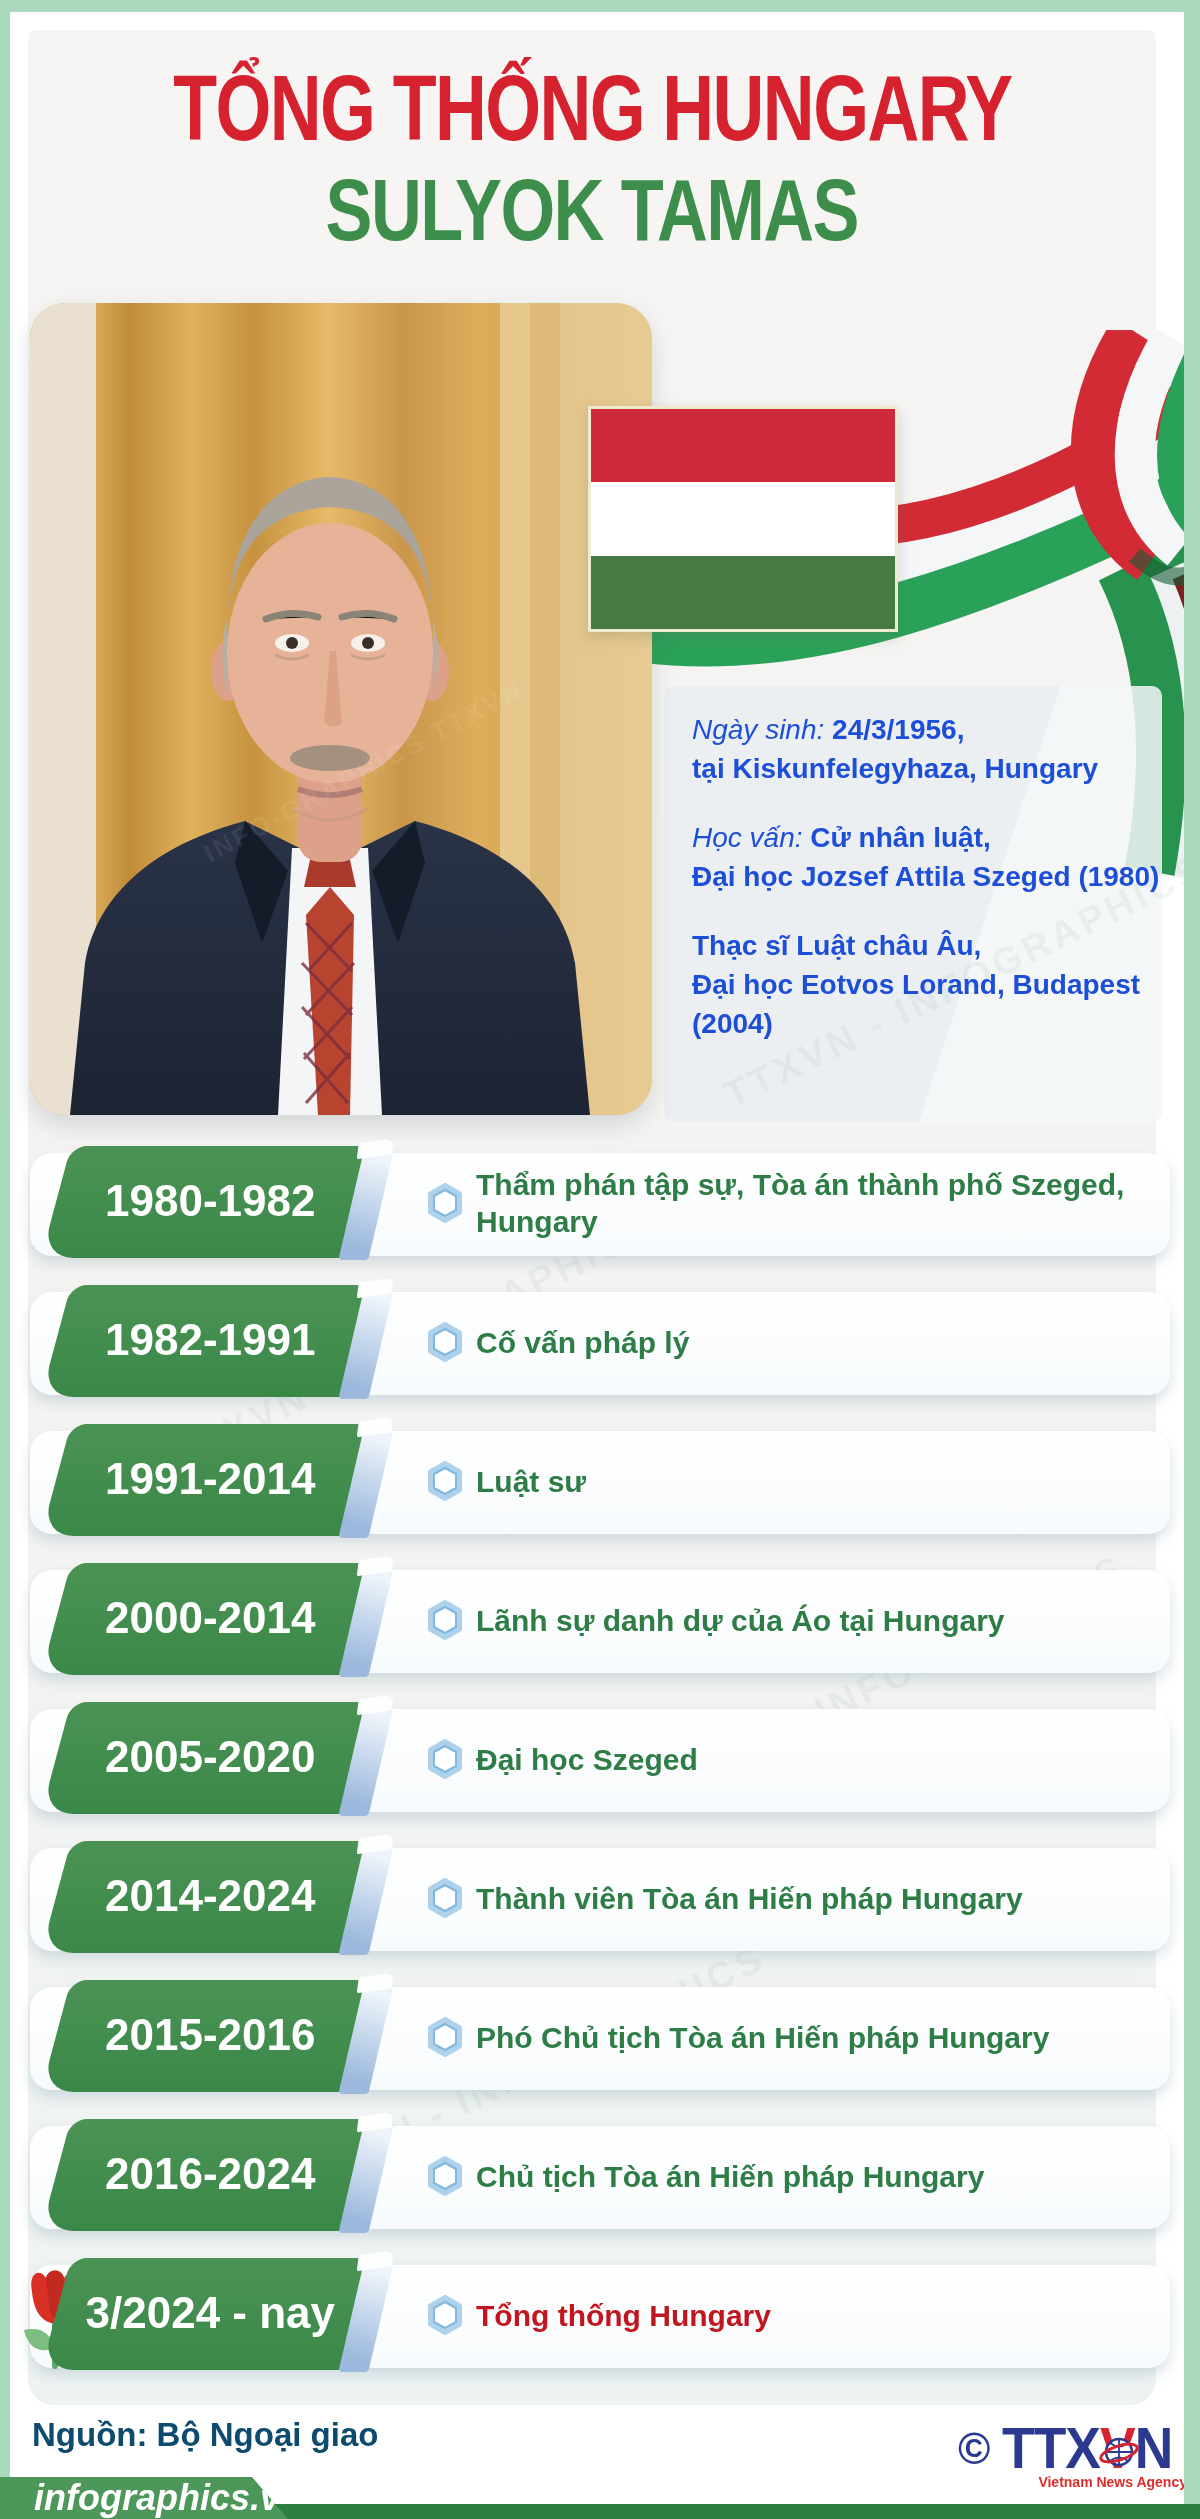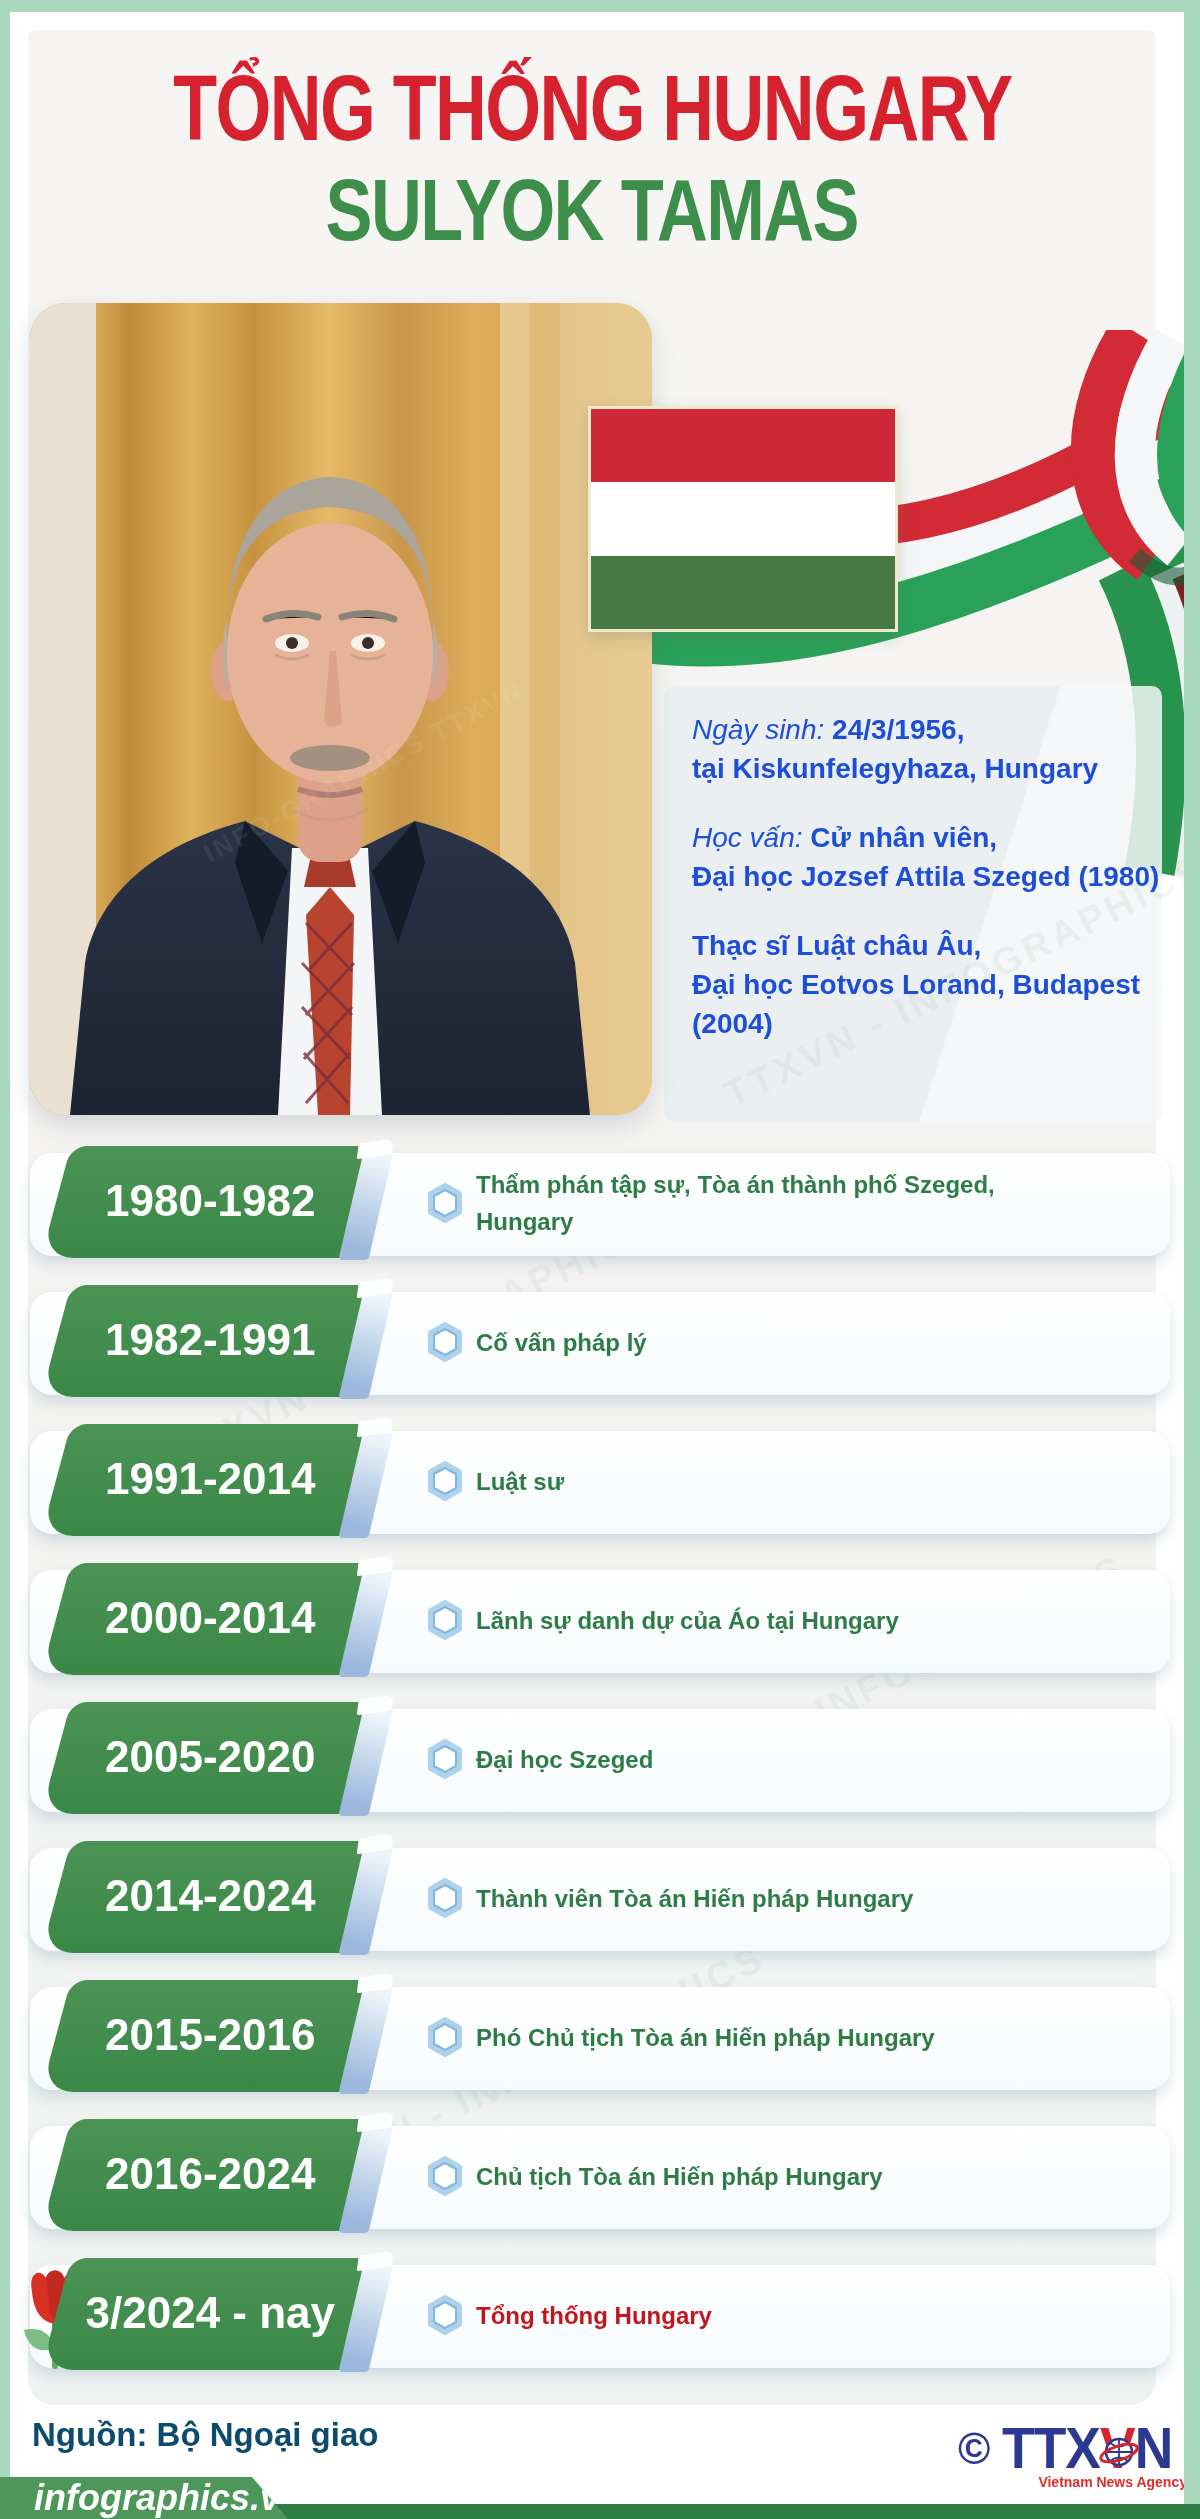--- a/index.html
+++ b/index.html
@@ -53,21 +53,21 @@
        background:linear-gradient(180deg,#4b9355,#3a8847);
        transform:skewX(-15deg);border-radius:16px 4px 10px 32px;}
   .tag::before{content:'';position:absolute;right:-18px;top:6px;bottom:-2px;width:30px;z-index:-1;
        background:linear-gradient(195deg,#eef4fa 10%,#9cb9dd 85%);border-radius:4px;transform:skewX(2deg);}
   .tag::after{content:'';position:absolute;right:-14px;top:-5px;width:34px;height:16px;background:#fdfefe;
        border-radius:3px 8px 2px 2px;transform:rotate(-8deg);}
   .tag-label{display:block;transform:skewX(15deg);text-align:center;line-height:110px;
        color:#ffffff;font-size:44px;font-weight:bold;letter-spacing:0px;white-space:nowrap;}
   .hex{position:absolute;left:398px;top:50%;transform:translateY(-50%);width:34px;height:40px;}
   .row-text{position:absolute;left:446px;top:50%;transform:translateY(-50%);
-       color:#2e7d46;font-weight:bold;font-size:24px;line-height:37px;}
+       color:#2e7d46;font-weight:bold;font-size:30px;line-height:37px;}
   .row-text.red{color:#c2161f;}
   .tulip{position:absolute;left:-10px;top:0px;width:70px;height:110px;z-index:2;}
 
   
   .source{position:absolute;left:32px;top:2416px;font-size:33px;font-weight:bold;color:#0c4a6e;z-index:8;}
   .bottom-strip{position:absolute;left:0;top:2504px;width:1200px;height:15px;background:#2e7d43;z-index:42;}
   .brand-banner{position:absolute;left:0;top:2477px;width:300px;height:42px;z-index:43;background:#4e975a;
        clip-path:polygon(0 0,252px 0,288px 100%,0 100%);}
   .brand-banner span{display:block;padding-left:34px;line-height:42px;color:#ffffff;
        font-size:36px;font-weight:bold;font-style:italic;}
@@ -188,21 +188,21 @@
     <div class="stripe" style="background:#477a43;"></div>
   </div>
 
   <div class="bio-panel"></div>
   <div class="bio" id="bio">
       <div class="bio-block">
         <div><span class="bio-label">Ngày sinh: </span><span class="bio-strong">24/3/1956,</span></div>
         <div class="bio-line">tại Kiskunfelegyhaza, Hungary</div>
       </div>
       <div class="bio-block">
-        <div><span class="bio-label">Học vấn: </span><span class="bio-strong">Cử nhân viên,</span></div>
+        <div><span class="bio-label">Học vấn: </span><span class="bio-strong">Cử nhân luật,</span></div>
         <div class="bio-line">Đại học Jozsef Attila Szeged (1980)</div>
       </div>
       <div class="bio-block">
         <div><span class="bio-strong">Thạc sĩ Luật châu Âu,</span></div>
         <div class="bio-line">Đại học Eotvos Lorand, Budapest</div>
         <div class="bio-line">(2004)</div>
       </div>
     </div>
 
   <div id="timeline">

